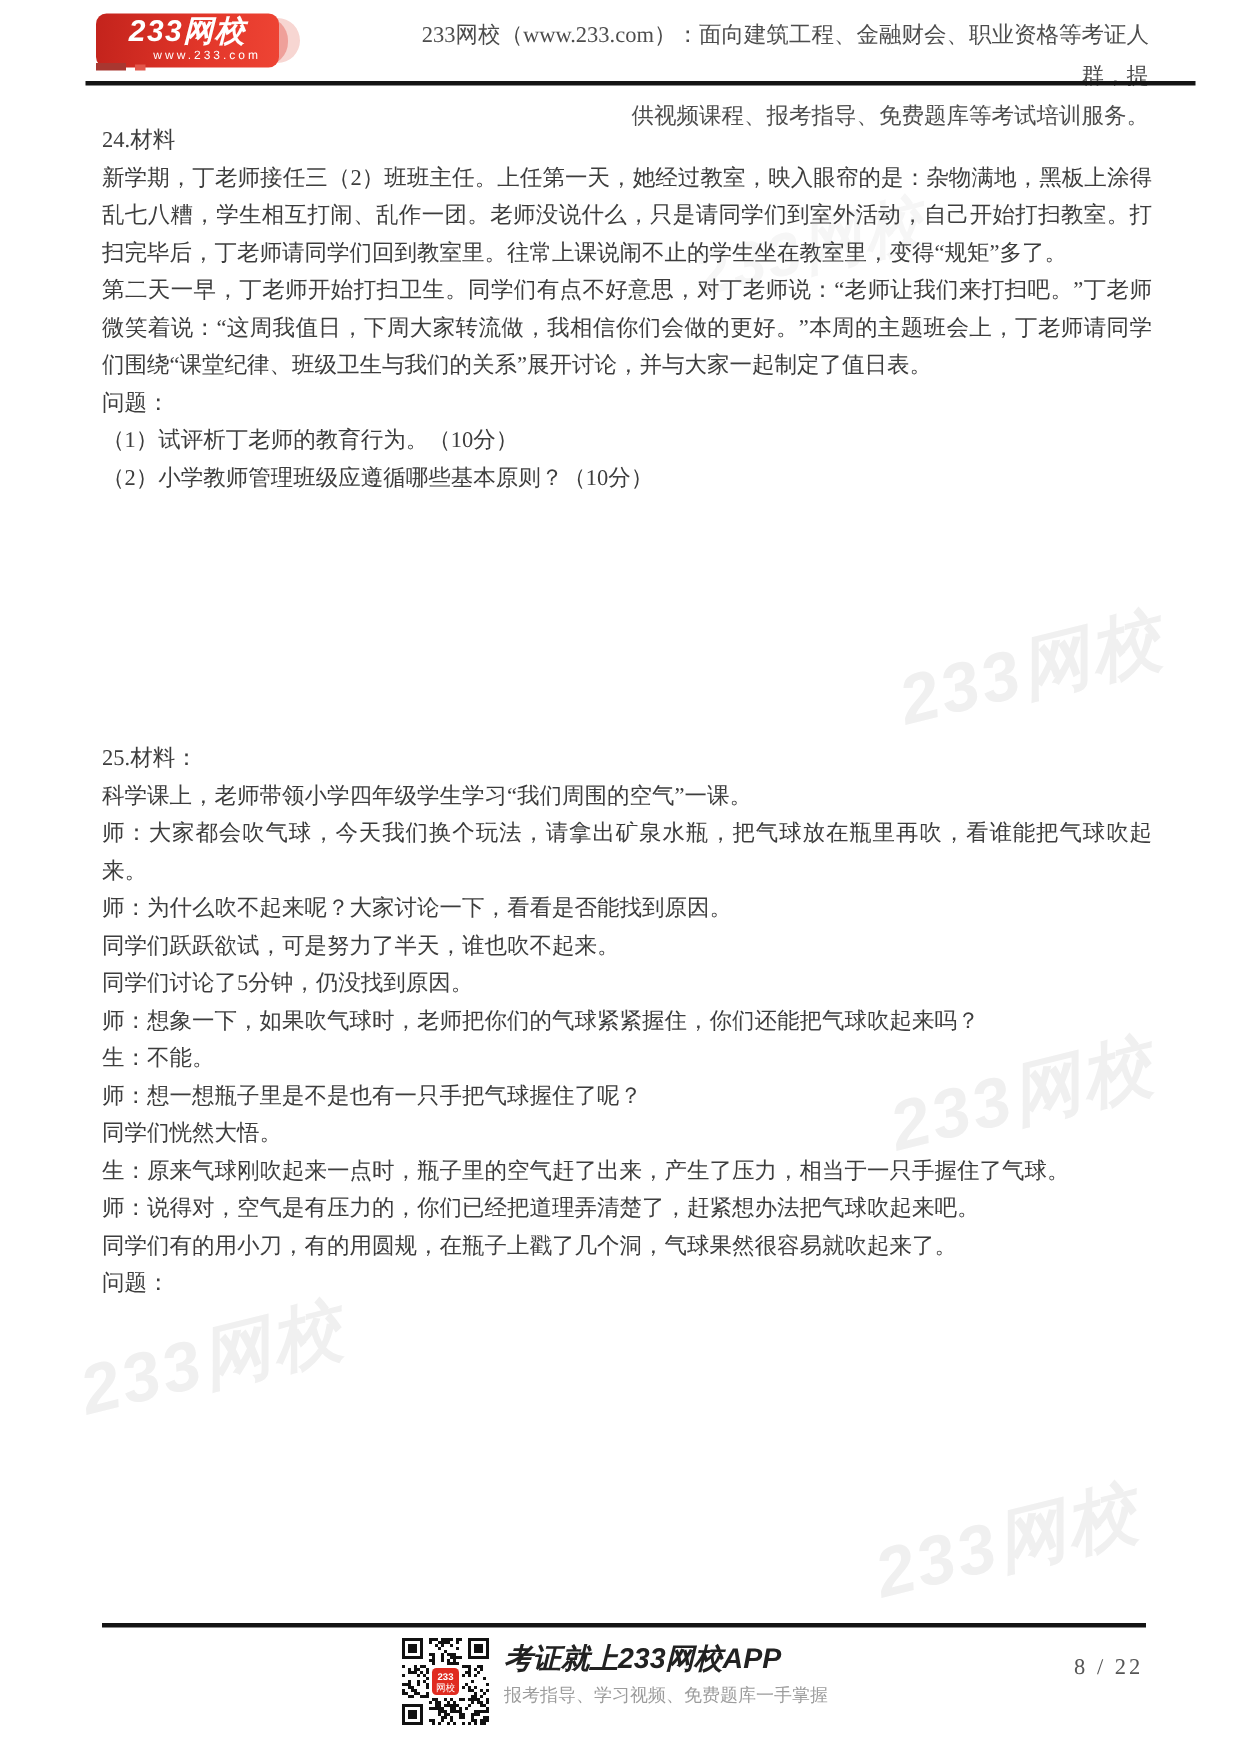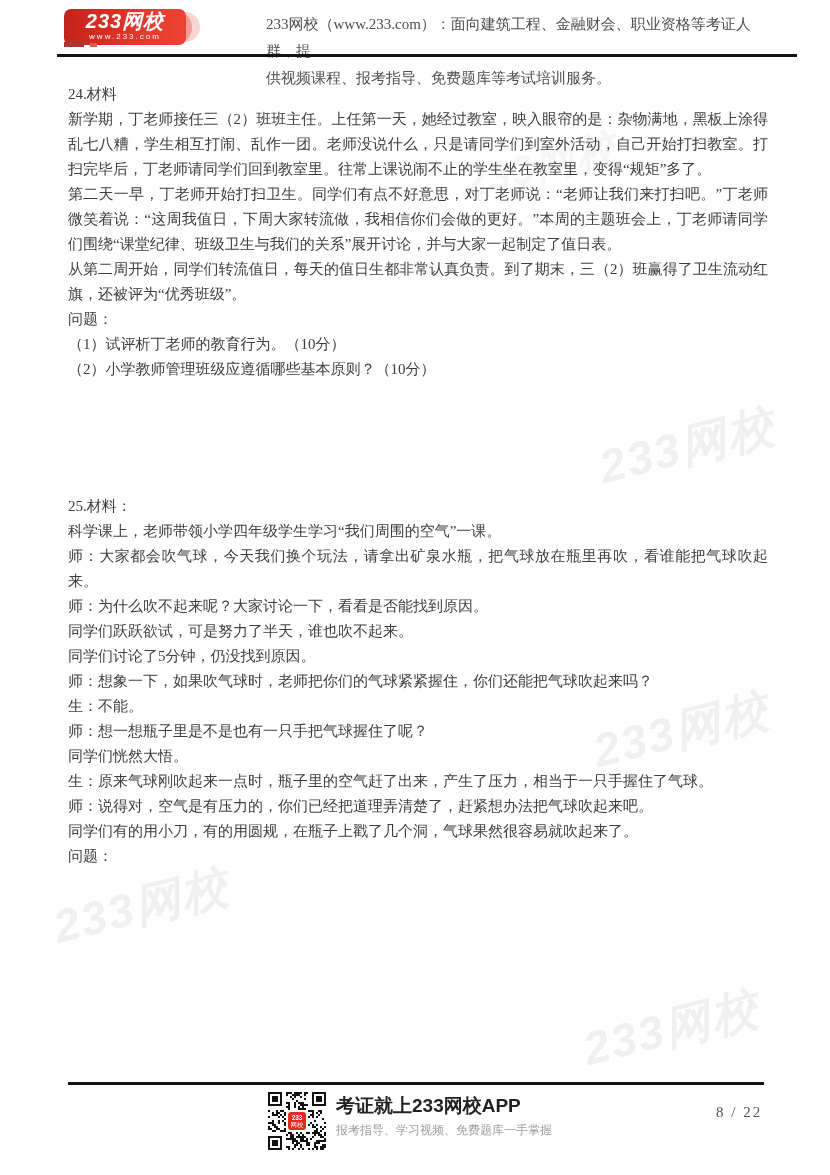--- a/index.html
+++ b/index.html
@@ -19,43 +19,43 @@
   
   .logo{position:absolute;left:64px;top:9px;width:150px;height:38px;}
   .logo .echo2{position:absolute;left:18px;top:3px;width:118px;height:30px;background:#f7d6d2;border-radius:8px 16px 16px 8px;}
   .logo .echo1{position:absolute;left:10px;top:2px;width:118px;height:33px;background:#efa09a;border-radius:8px 16px 16px 8px;}
   .logo .box{
     position:absolute;left:0;top:0;width:122px;height:36px;
     background:linear-gradient(95deg,#c3231c,#e3372a 60%,#ee4434);
     border-radius:7px;color:#fff;text-align:center;
   }
   .logo .t1{font-family:"Liberation Sans","DejaVu Sans",sans-serif;font-weight:bold;font-style:italic;font-size:20px;line-height:22px;letter-spacing:1px;margin-top:1px;}
-  .logo .t2{font-family:"Liberation Sans","DejaVu Sans",sans-serif;font-size:8px;letter-spacing:2px;line-height:9px;margin:0 12px;border-bottom:1px solid rgba(255,255,255,.75);padding-bottom:17px;}
+  .logo .t2{font-family:"Liberation Sans","DejaVu Sans",sans-serif;font-size:8px;letter-spacing:2px;line-height:9px;margin:0 12px;border-bottom:1px solid rgba(255,255,255,.75);padding-bottom:17px;text-align:right;}
   .logo-dash{position:absolute;left:64px;top:42px;width:20px;height:5px;background:#a83730;}
   .logo-dot{position:absolute;left:90px;top:43px;width:7px;height:4px;background:#e2574b;}
   .tagline{
-    position:absolute;right:64px;top:11px;width:500px;text-align:left;
+    position:absolute;right:64px;top:11px;width:500px;text-align:right;
     font-size:15px;line-height:27px;color:#4d4d4d;
   }
   .rule-top{position:absolute;left:57px;top:54px;width:740px;height:3px;background:#141414;}
   
   .content{
     position:absolute;left:68px;width:700px;color:#3d3d3d;
     font-size:15px;line-height:25px;text-align:justify;
   }
   #q24{top:82px;}
   #q25{top:494px;}
   .content p{margin:0;}
   
   .rule-bottom{position:absolute;left:68px;top:1082px;width:696px;height:3px;background:#141414;}
   .qr{position:absolute;left:268px;top:1092px;width:58px;height:58px;}
   .app-title{
     position:absolute;left:336px;top:1093px;
     font-family:"Liberation Sans","DejaVu Sans",sans-serif;
-    font-weight:bold;font-size:19px;color:#222222;
+    font-weight:bold;font-size:19px;color:#222222;font-style:italic;
   }
   .app-sub{
     position:absolute;left:336px;top:1122px;
     font-family:"Liberation Sans","DejaVu Sans",sans-serif;
     font-size:12px;color:#9c9c9c;
   }
   .page-num{position:absolute;left:716px;top:1104px;font-size:15px;color:#555;letter-spacing:2px;}
 </style>
 </head>
 <body>
@@ -84,21 +84,20 @@
       <div>供视频课程、报考指导、免费题库等考试培训服务。</div>
     </div>
 
   <div class="rule-top"></div>
 
   <div class="content" id="q24">
     <p>24.材料</p>
     <div>
         <p>新学期，丁老师接任三（2）班班主任。上任第一天，她经过教室，映入眼帘的是：杂物满地，黑板上涂得乱七八糟，学生相互打闹、乱作一团。老师没说什么，只是请同学们到室外活动，自己开始打扫教室。打扫完毕后，丁老师请同学们回到教室里。往常上课说闹不止的学生坐在教室里，变得“规矩”多了。</p>
         <p>第二天一早，丁老师开始打扫卫生。同学们有点不好意思，对丁老师说：“老师让我们来打扫吧。”丁老师微笑着说：“这周我值日，下周大家转流做，我相信你们会做的更好。”本周的主题班会上，丁老师请同学们围绕“课堂纪律、班级卫生与我们的关系”展开讨论，并与大家一起制定了值日表。</p>
-        <p>从第二周开始，同学们转流值日，每天的值日生都非常认真负责。到了期末，三（2）班赢得了卫生流动红旗，还被评为“优秀班级”。</p>
       </div>
     <p>问题：</p>
     <div>
         <p>（1）试评析丁老师的教育行为。（10分）</p>
         <p>（2）小学教师管理班级应遵循哪些基本原则？（10分）</p>
       </div>
   </div>
 
   <div class="content" id="q25">
     <p>25.材料：</p>

